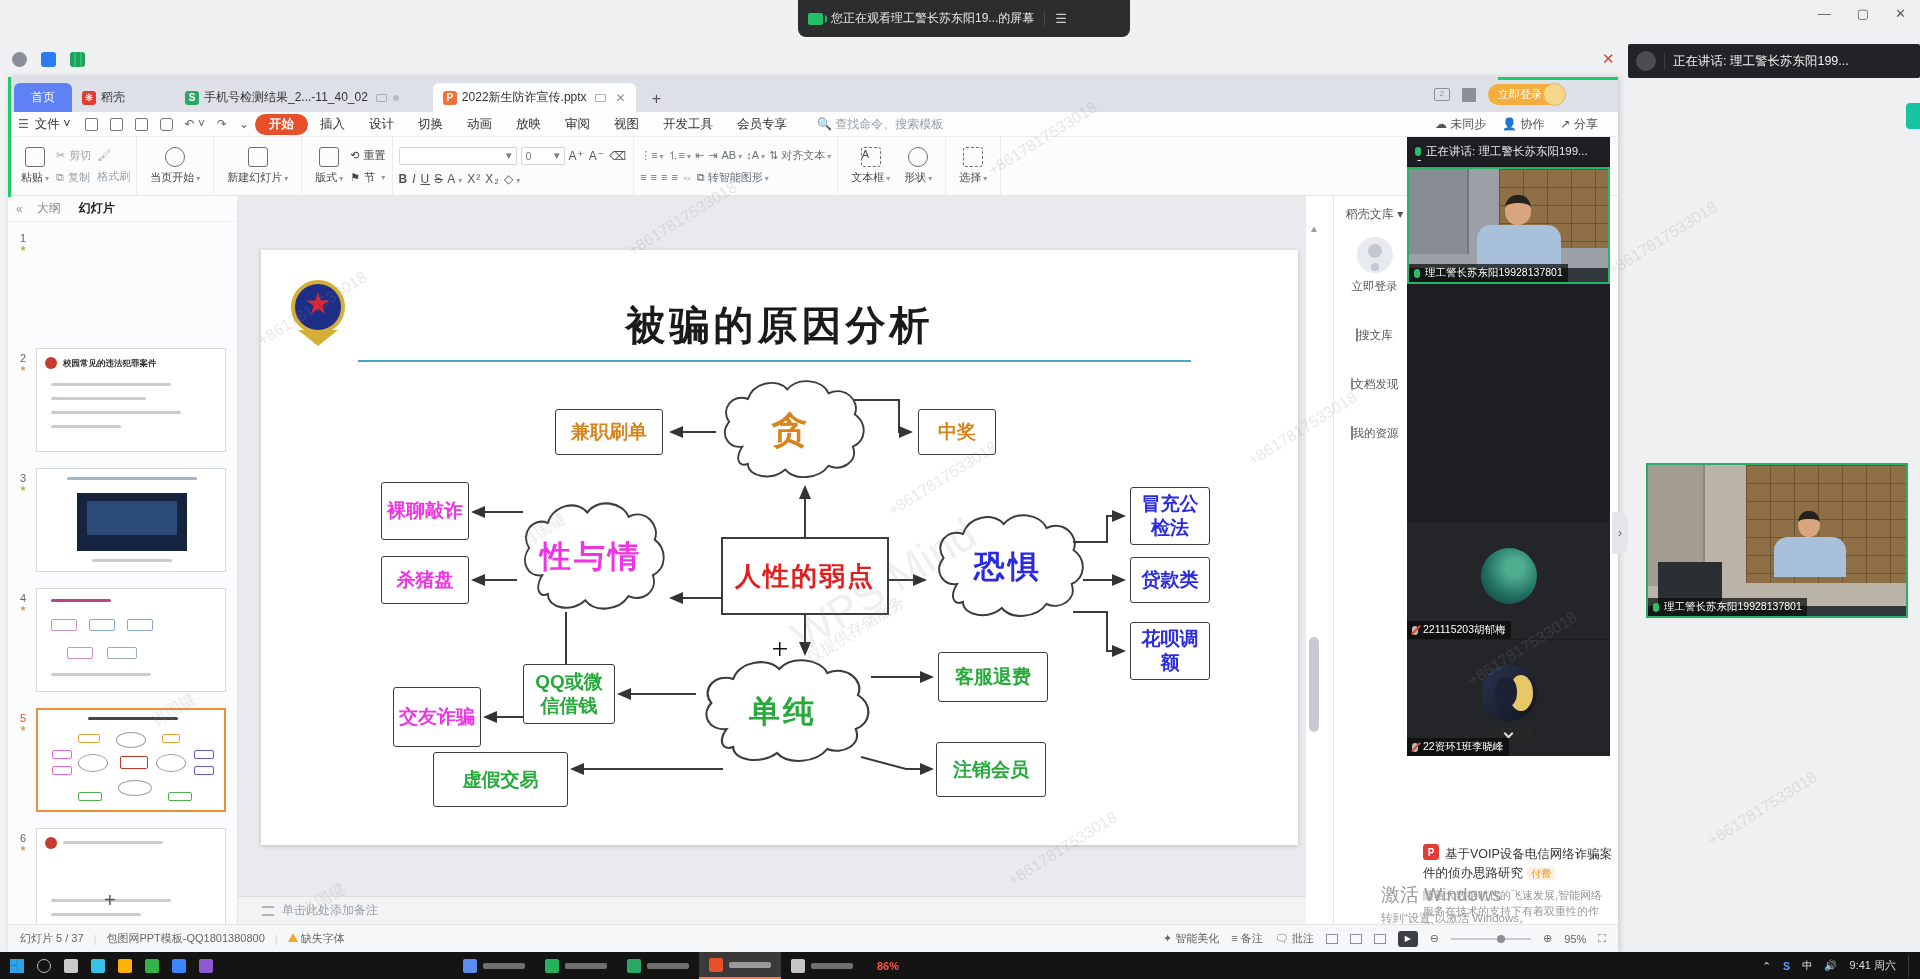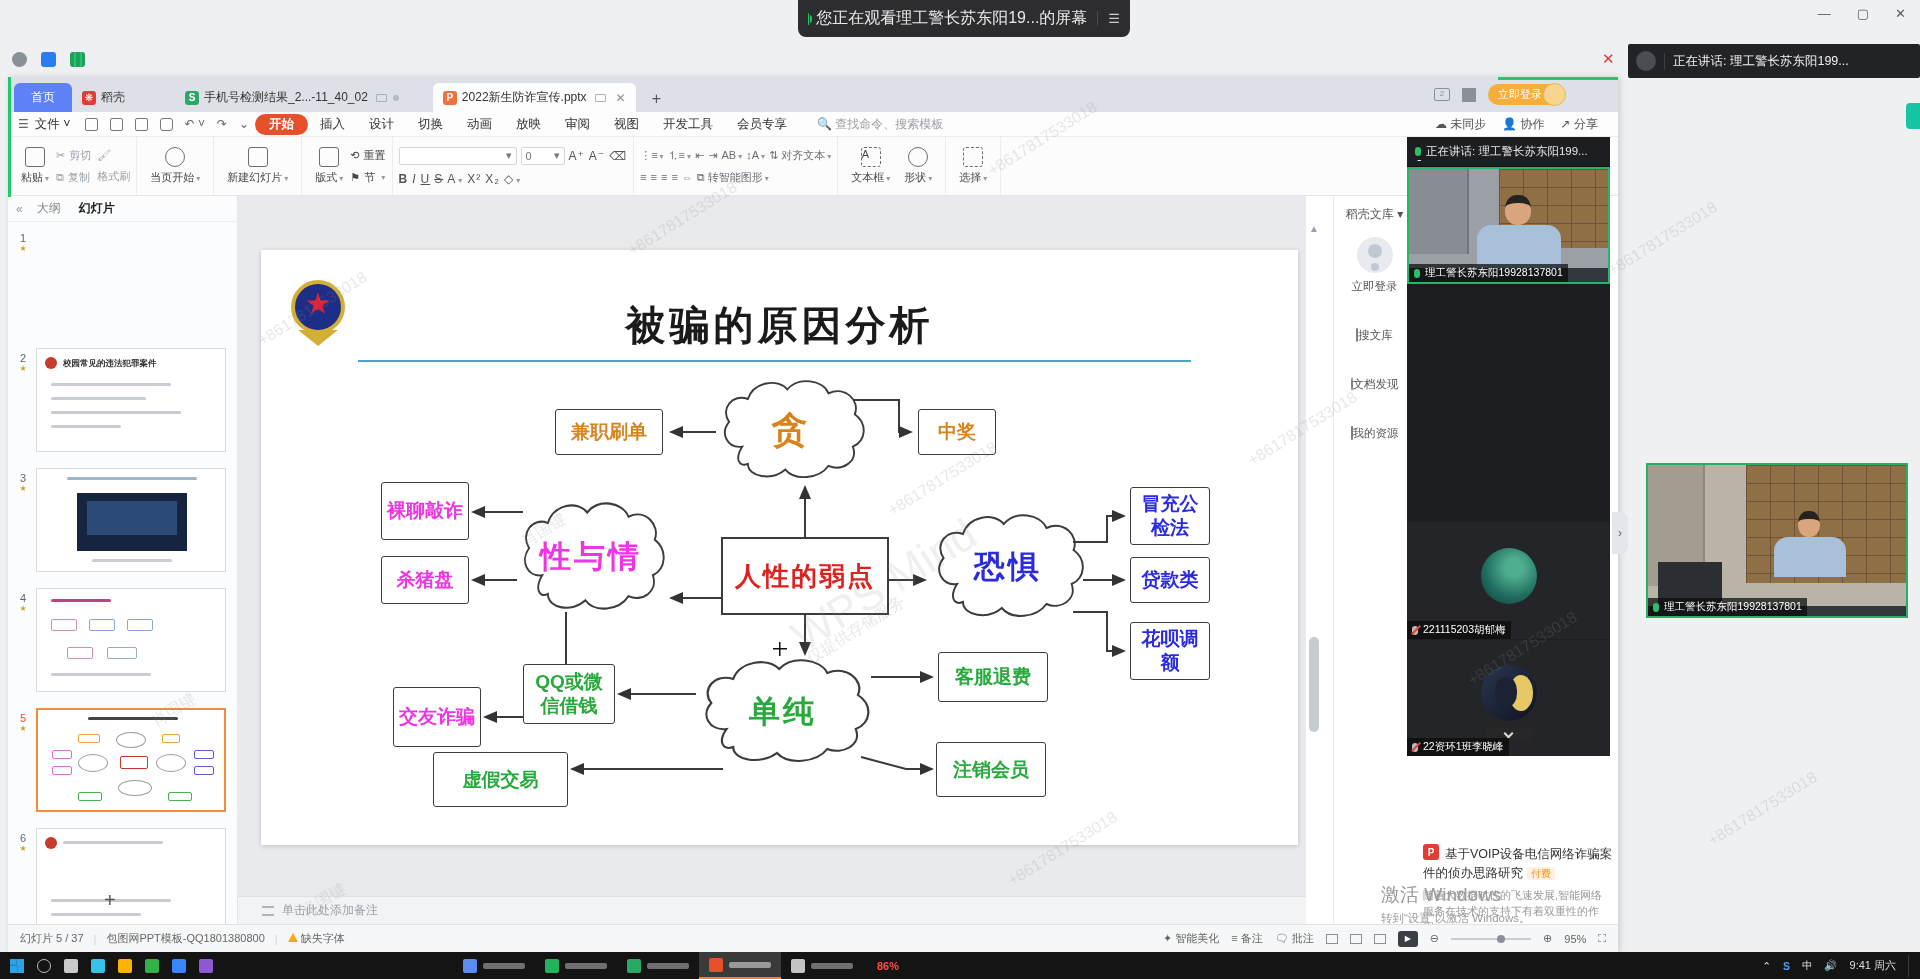--- a/index.html
+++ b/index.html
@@ -2,21 +2,21 @@
 <html><head>
 <meta charset="utf-8">
 <style>
   html,body{margin:0;padding:0;background:#555;}
   *{box-sizing:border-box;font-family:"Liberation Sans","DejaVu Sans",sans-serif;}
   #screen{position:relative;width:1920px;height:979px;background:#eef0f2;overflow:hidden;}
   .a{position:absolute;}
   .r{display:flex;align-items:center;}
   
   #banner{left:798px;top:0;width:332px;height:37px;background:#2d2d30;border-radius:0 0 8px 8px;display:flex;align-items:center;padding:0 10px;z-index:47;}
-  #banner .txt{color:#e8e8e8;font-size:16px;white-space:nowrap;margin-left:8px;}
+  #banner .txt{color:#e8e8e8;font-size:12px;white-space:nowrap;margin-left:8px;}
   .share-ic{width:15px;height:12px;background:#21c065;border-radius:2px;position:relative;}
   .share-ic:after{content:"";position:absolute;right:-4px;top:2px;width:3px;height:8px;border-right:2px solid #21c065;border-radius:50%;}
   #banner .menu{margin-left:10px;border-left:1px solid #4a4a4a;padding-left:10px;color:#ccc;font-size:13px;}
   
   .deskic{width:15px;height:15px;border-radius:3px;display:inline-block;margin-right:14px;}
   #winctl span{color:#5a5a5a;font-size:13px;margin-left:26px;}
   
   #speakbar{left:1628px;top:44px;width:292px;height:34px;background:#222326;display:flex;align-items:center;padding:0 8px;z-index:46;border-radius:2px;}
   #speakbar .micw{width:20px;height:20px;border-radius:50%;background:#4b4d52;position:relative;flex:none;}
   #speakbar .txt{color:#f0f0f0;font-size:12.5px;margin-left:8px;border-left:1px solid #3c3e42;padding-left:8px;white-space:nowrap;overflow:hidden;}

